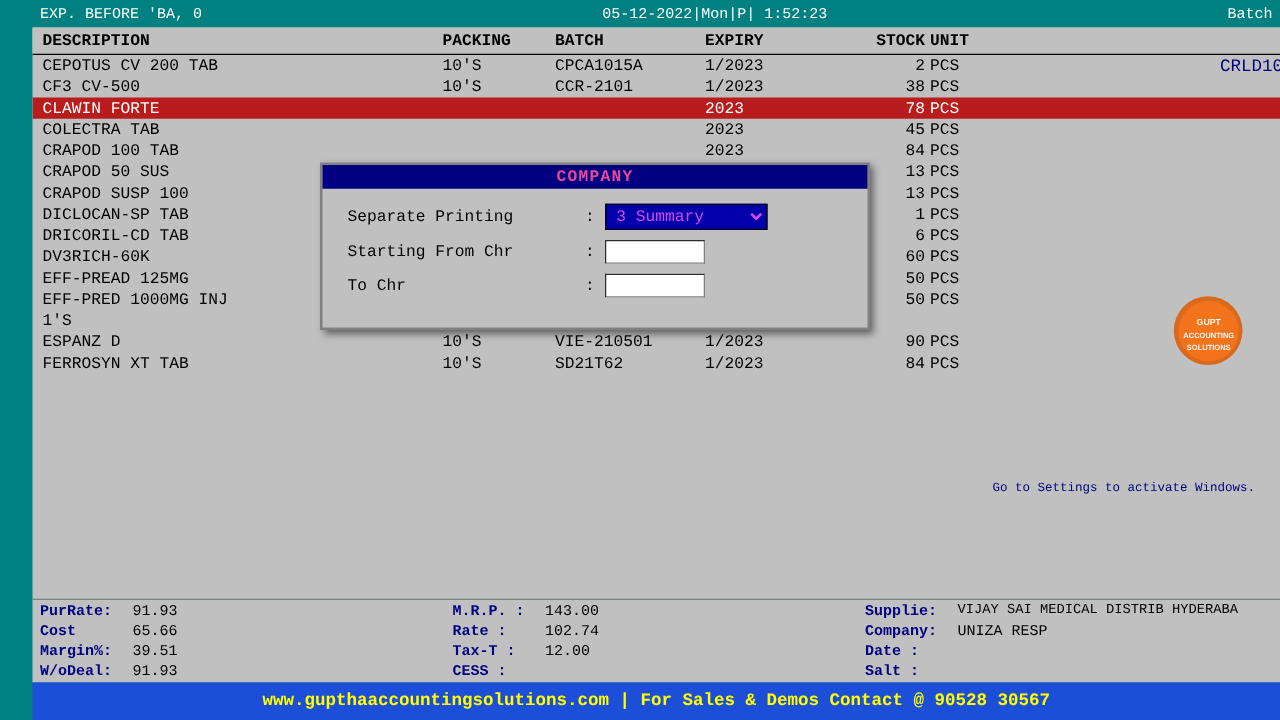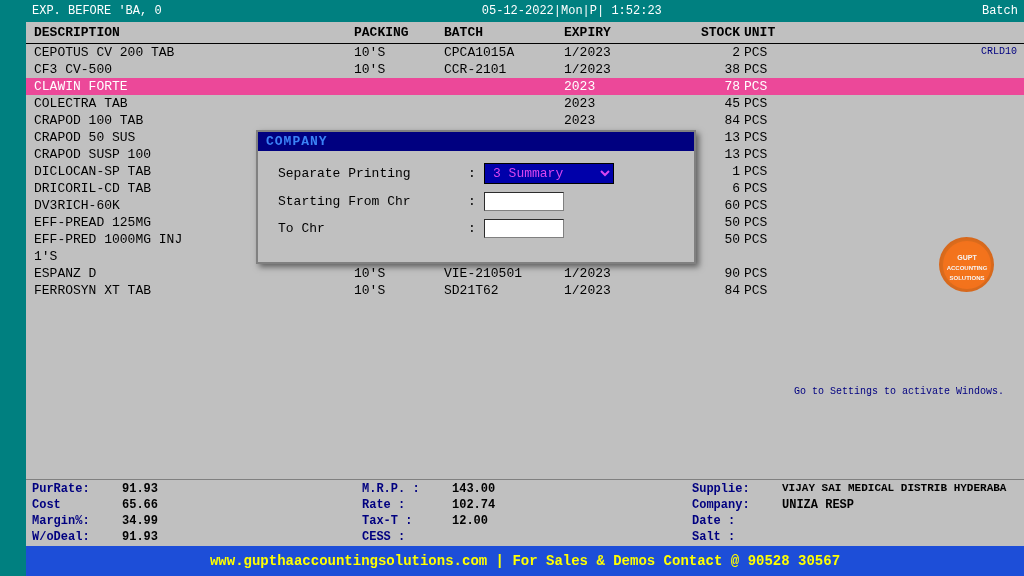--- a/index.html
+++ b/index.html
@@ -63,21 +63,21 @@
 
     .table-row {
       display: grid;
       grid-template-columns: 320px 90px 120px 100px 80px 60px 60px;
       padding: 1px 6px;
       font-size: 13px;
       color: #000000;
     }
 
     .table-row.highlighted {
-      background: #ec4899;
+      background: #b91c1c;
       color: #ffffff;
     }
 
     .table-row.highlighted .cell {
       color: #ffffff;
     }
 
     .cell {
       padding: 0 2px;
     }
@@ -99,25 +99,26 @@
       left: 230px;
       width: 440px;
       background: #c0c0c0;
       border: 2px solid #808080;
       box-shadow: 3px 3px 6px rgba(0,0,0,0.5);
       padding: 0;
     }
 
     #dialog-title-bar {
       background: #000080;
-      color: #3b82f6;
+      color: #ec4899;
       padding: 2px 8px;
       font-size: 13px;
       font-weight: bold;
       letter-spacing: 1px;
+      text-align: center;
     }
 
     #dialog-body {
       padding: 12px 20px 16px 20px;
     }
 
     .dialog-row {
       display: flex;
       align-items: center;
       margin-bottom: 8px;
@@ -172,32 +173,31 @@
     }
 
     .status-col {
       display: flex;
       flex-direction: column;
       gap: 2px;
     }
 
     .status-row {
       display: flex;
-      gap: 20px;
+      gap: 4px;
     }
 
     .status-label {
       min-width: 70px;
       color: #000080;
       font-weight: bold;
     }
 
     .status-value {
       color: #000;
-      font-weight: bold;
     }
 
     
     #bottom-banner {
       background: #1d4ed8;
       color: #ffff00;
       text-align: center;
       padding: 4px 6px;
       font-size: 14px;
       font-weight: bold;
@@ -233,21 +233,21 @@
       right: 20px;
       font-size: 10px;
       color: #000080;
       background: #c0c0c0;
     }
 
     #col-crld {
       position: absolute;
       right: 0;
       top: 22px;
-      font-size: 10px;
+      font-size: 14px;
       color: #000080;
       background: #c0c0c0;
       width: 50px;
       text-align: center;
       padding: 2px;
     }
   </style>
 </head>
 <body>
 
@@ -448,21 +448,21 @@
       <div class="status-row">
         <span class="status-label">PurRate:</span>
         <span class="status-value">91.93</span>
       </div>
       <div class="status-row">
         <span class="status-label">Cost</span>
         <span class="status-value">65.66</span>
       </div>
       <div class="status-row">
         <span class="status-label">Margin%:</span>
-        <span class="status-value">34.99</span>
+        <span class="status-value">39.51</span>
       </div>
       <div class="status-row">
         <span class="status-label">W/oDeal:</span>
         <span class="status-value">91.93</span>
       </div>
     </div>
     <div class="status-col">
       <div class="status-row">
         <span class="status-label">M.R.P. :</span>
         <span class="status-value">143.00</span>

